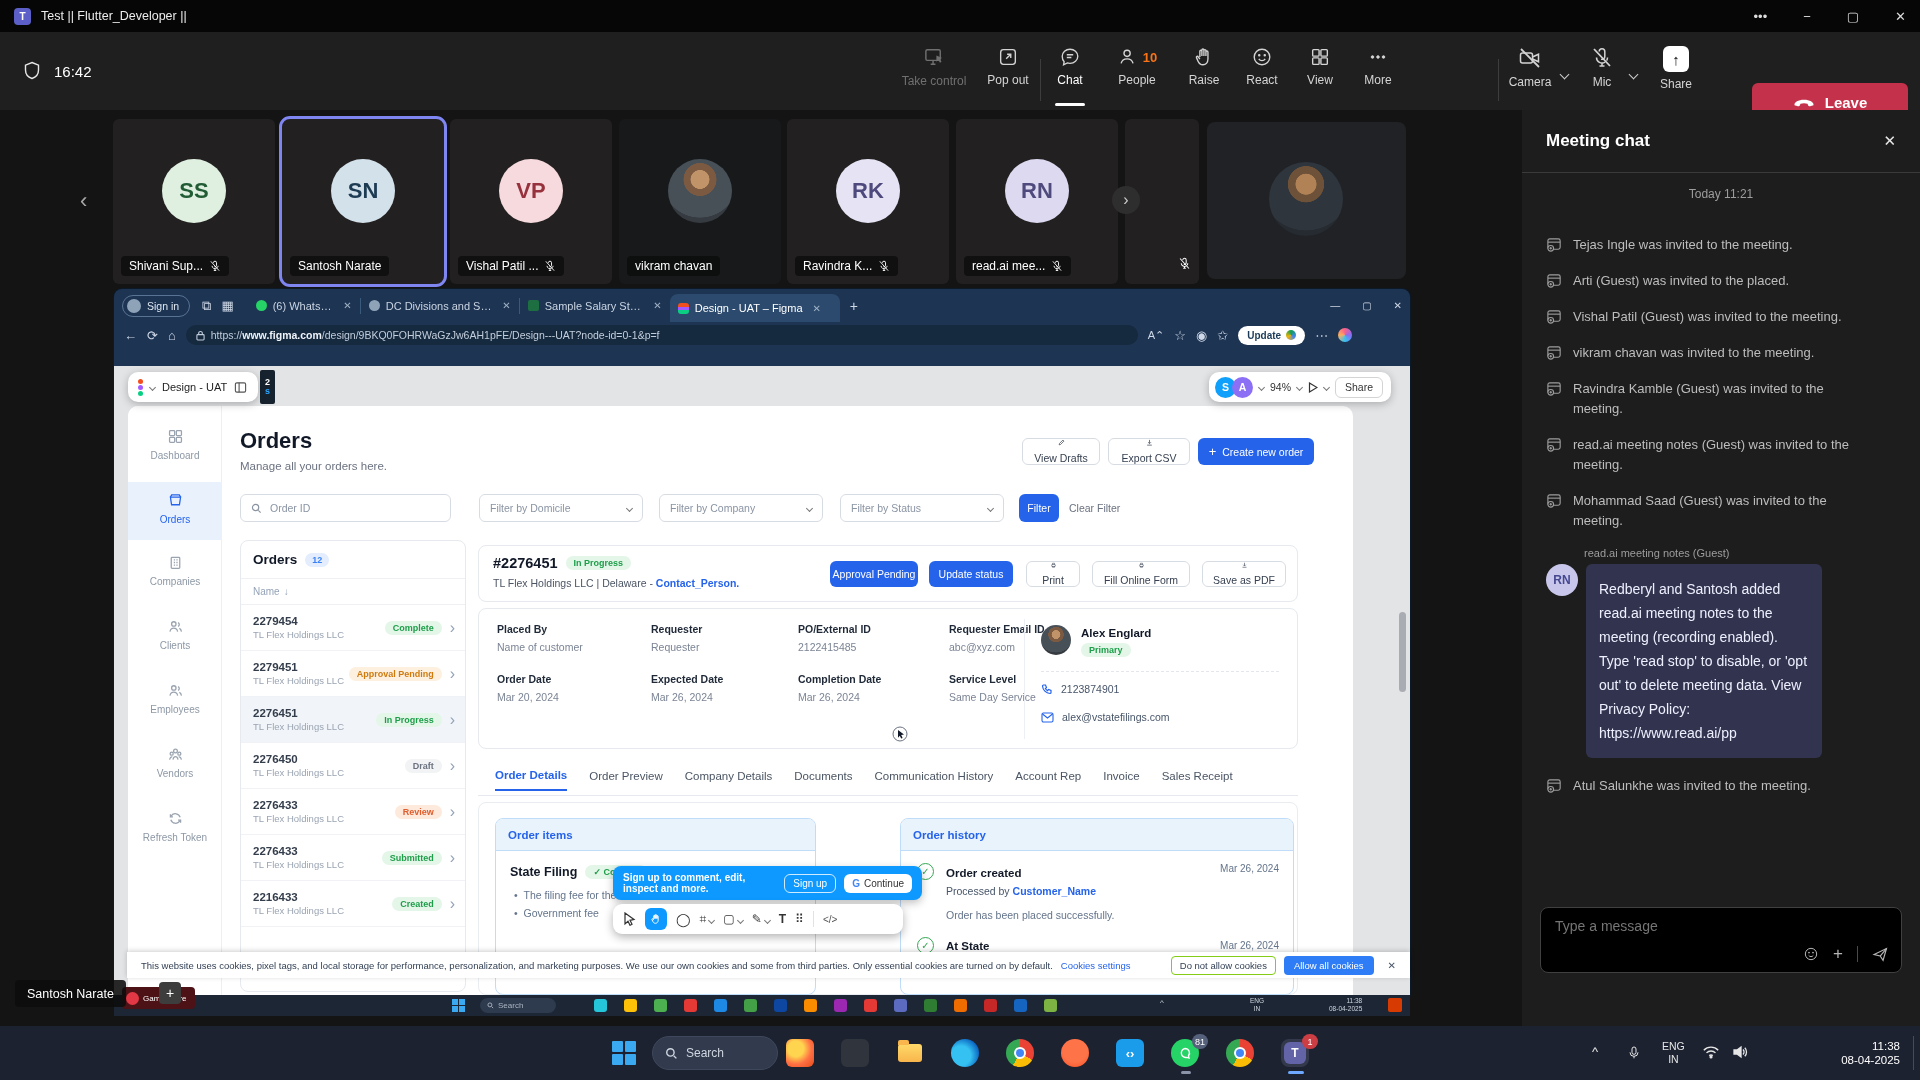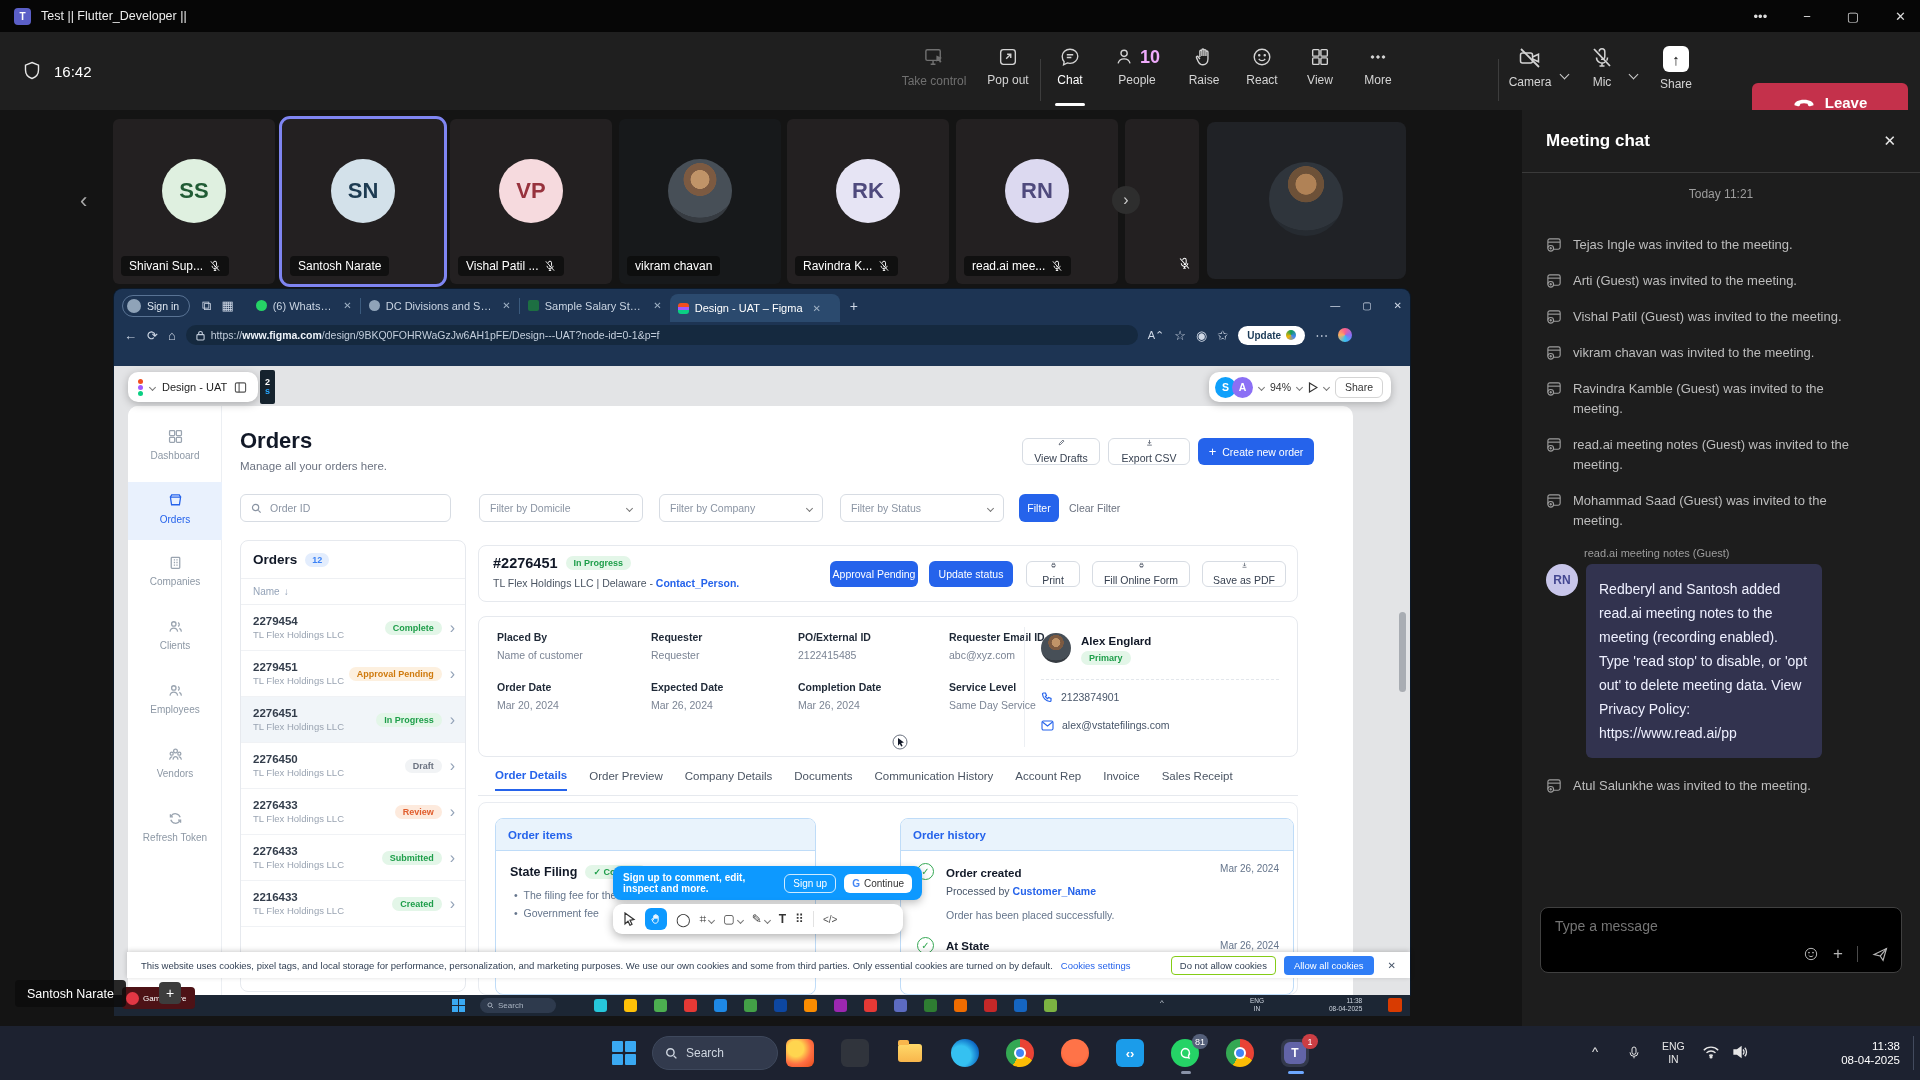--- a/index.html
+++ b/index.html
@@ -151,21 +151,21 @@
             <path d="M8.5 9.5h7M8.5 12.5h5"></path>
           </svg>
         <span>Chat</span>
       </div>
       <div class="tbi" style="width:76px;">
         <div class="row" style="gap:4px;">
           <svg width="22" height="22" viewBox="0 0 24 24" fill="none" stroke-width="1.5">
               <circle cx="11" cy="8" r="3.4"></circle>
               <path d="M4.5 19c.7-3.2 3.3-5 6.5-5s5.8 1.8 6.5 5"></path>
             </svg>
-          <b style="font-size:18px; color:#f0abfc;">10</b>
+          <b style="font-size:13px; color:#f97316;">10</b>
         </div>
         <span>People</span>
       </div>
       <div class="tbi" style="width:58px;">
         <svg width="22" height="22" viewBox="0 0 24 24" fill="none" stroke-width="1.5">
             <path d="M7.5 12V5.8a1.1 1.1 0 0 1 2.2 0V11M9.7 11V4.4a1.1 1.1 0 0 1 2.2 0V11M11.9 11V5a1.1 1.1 0 0 1 2.2 0v6M14.1 11V6.6a1.1 1.1 0 0 1 2.2 0v7.6c0 3.9-2.4 6.3-5.5 6.3-2.8 0-4.3-1.5-5.3-3.8l-1.7-4a1.1 1.1 0 0 1 2-.9l1.7 2.6"></path>
           </svg>
         <span>Raise</span>
       </div>
       <div class="tbi" style="width:58px;">
@@ -584,21 +584,21 @@
         <span>Fill Online Form</span>
       </div>
       <div class="abs btn outline" style="left:723px; top:15px; width:84px; height:26px;">
         <svg width="11" height="11" viewBox="0 0 12 12" fill="none" stroke="#374151" stroke-width="1.2">
             <path d="M6 1.5v6M3.5 5.5L6 8l2.5-2.5M2 10.5h8"></path>
           </svg>
         <span>Save as PDF</span>
       </div>
     </div>
 
-    <div class="card" style="left:350px; top:210px; width:820px; height:141px;">
+    <div class="card" style="left:350px; top:202px; width:820px; height:141px;">
       <div class="abs" style="left:18px; top:14px;">
           <div class="fieldlab">Placed By</div>
           <div class="fieldval">Name of customer</div>
         </div>
       <div class="abs" style="left:172px; top:14px;">
           <div class="fieldlab">Requester</div>
           <div class="fieldval">Requester</div>
         </div>
       <div class="abs" style="left:319px; top:14px;">
           <div class="fieldlab">PO/External ID</div>
@@ -831,21 +831,21 @@
           </svg>
         <div class="mtxt">Tejas Ingle was invited to the meeting.</div>
       </div>
       <div class="sysmsg">
         <svg width="17" height="17" viewBox="0 0 18 18" fill="none" stroke="#9d9d9d" stroke-width="1.2">
             <rect x="2" y="3" width="13" height="11" rx="2"></rect>
             <path d="M2 6.5h13"></path>
             <circle cx="5" cy="13" r="3" fill="#1d1d1d"></circle>
             <path d="M5 11.6v2.8M3.6 13h2.8"></path>
           </svg>
-        <div class="mtxt">Arti (Guest) was invited to the meeting.</div>
+        <div class="mtxt">Arti (Guest) was invited to the placed.</div>
       </div>
       <div class="sysmsg">
         <svg width="17" height="17" viewBox="0 0 18 18" fill="none" stroke="#9d9d9d" stroke-width="1.2">
             <rect x="2" y="3" width="13" height="11" rx="2"></rect>
             <path d="M2 6.5h13"></path>
             <circle cx="5" cy="13" r="3" fill="#1d1d1d"></circle>
             <path d="M5 11.6v2.8M3.6 13h2.8"></path>
           </svg>
         <div class="mtxt">Vishal Patil (Guest) was invited to the meeting.</div>
       </div>

